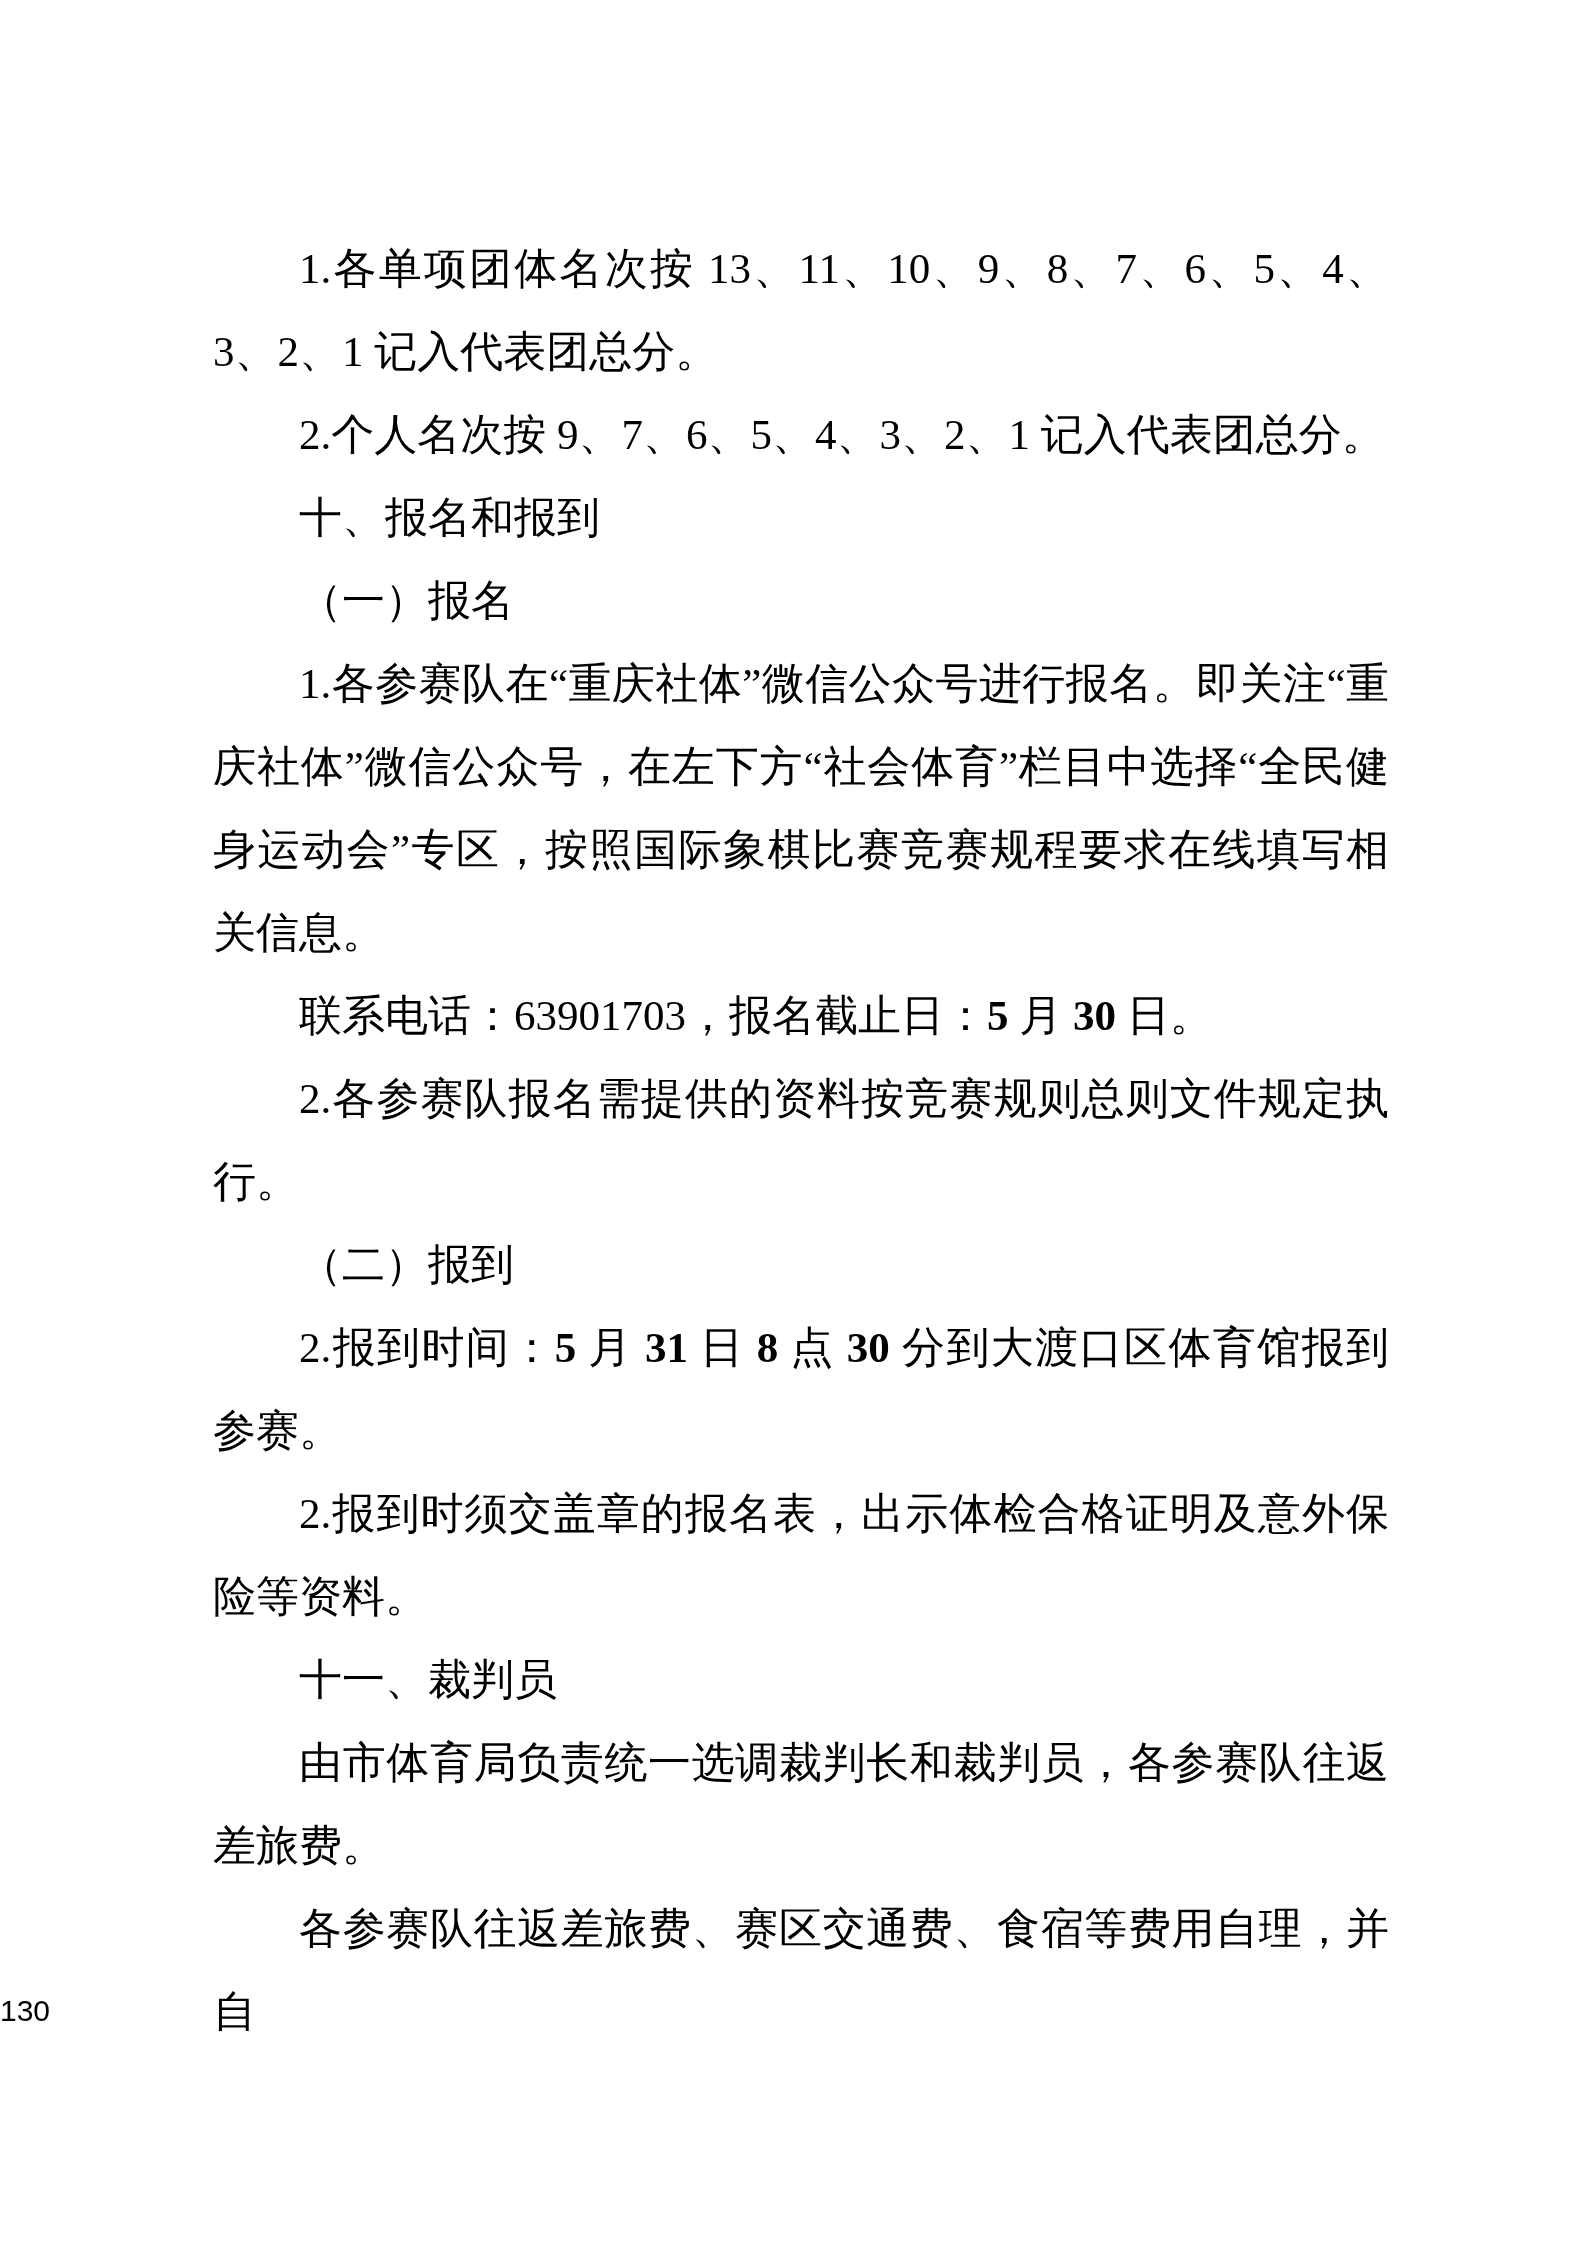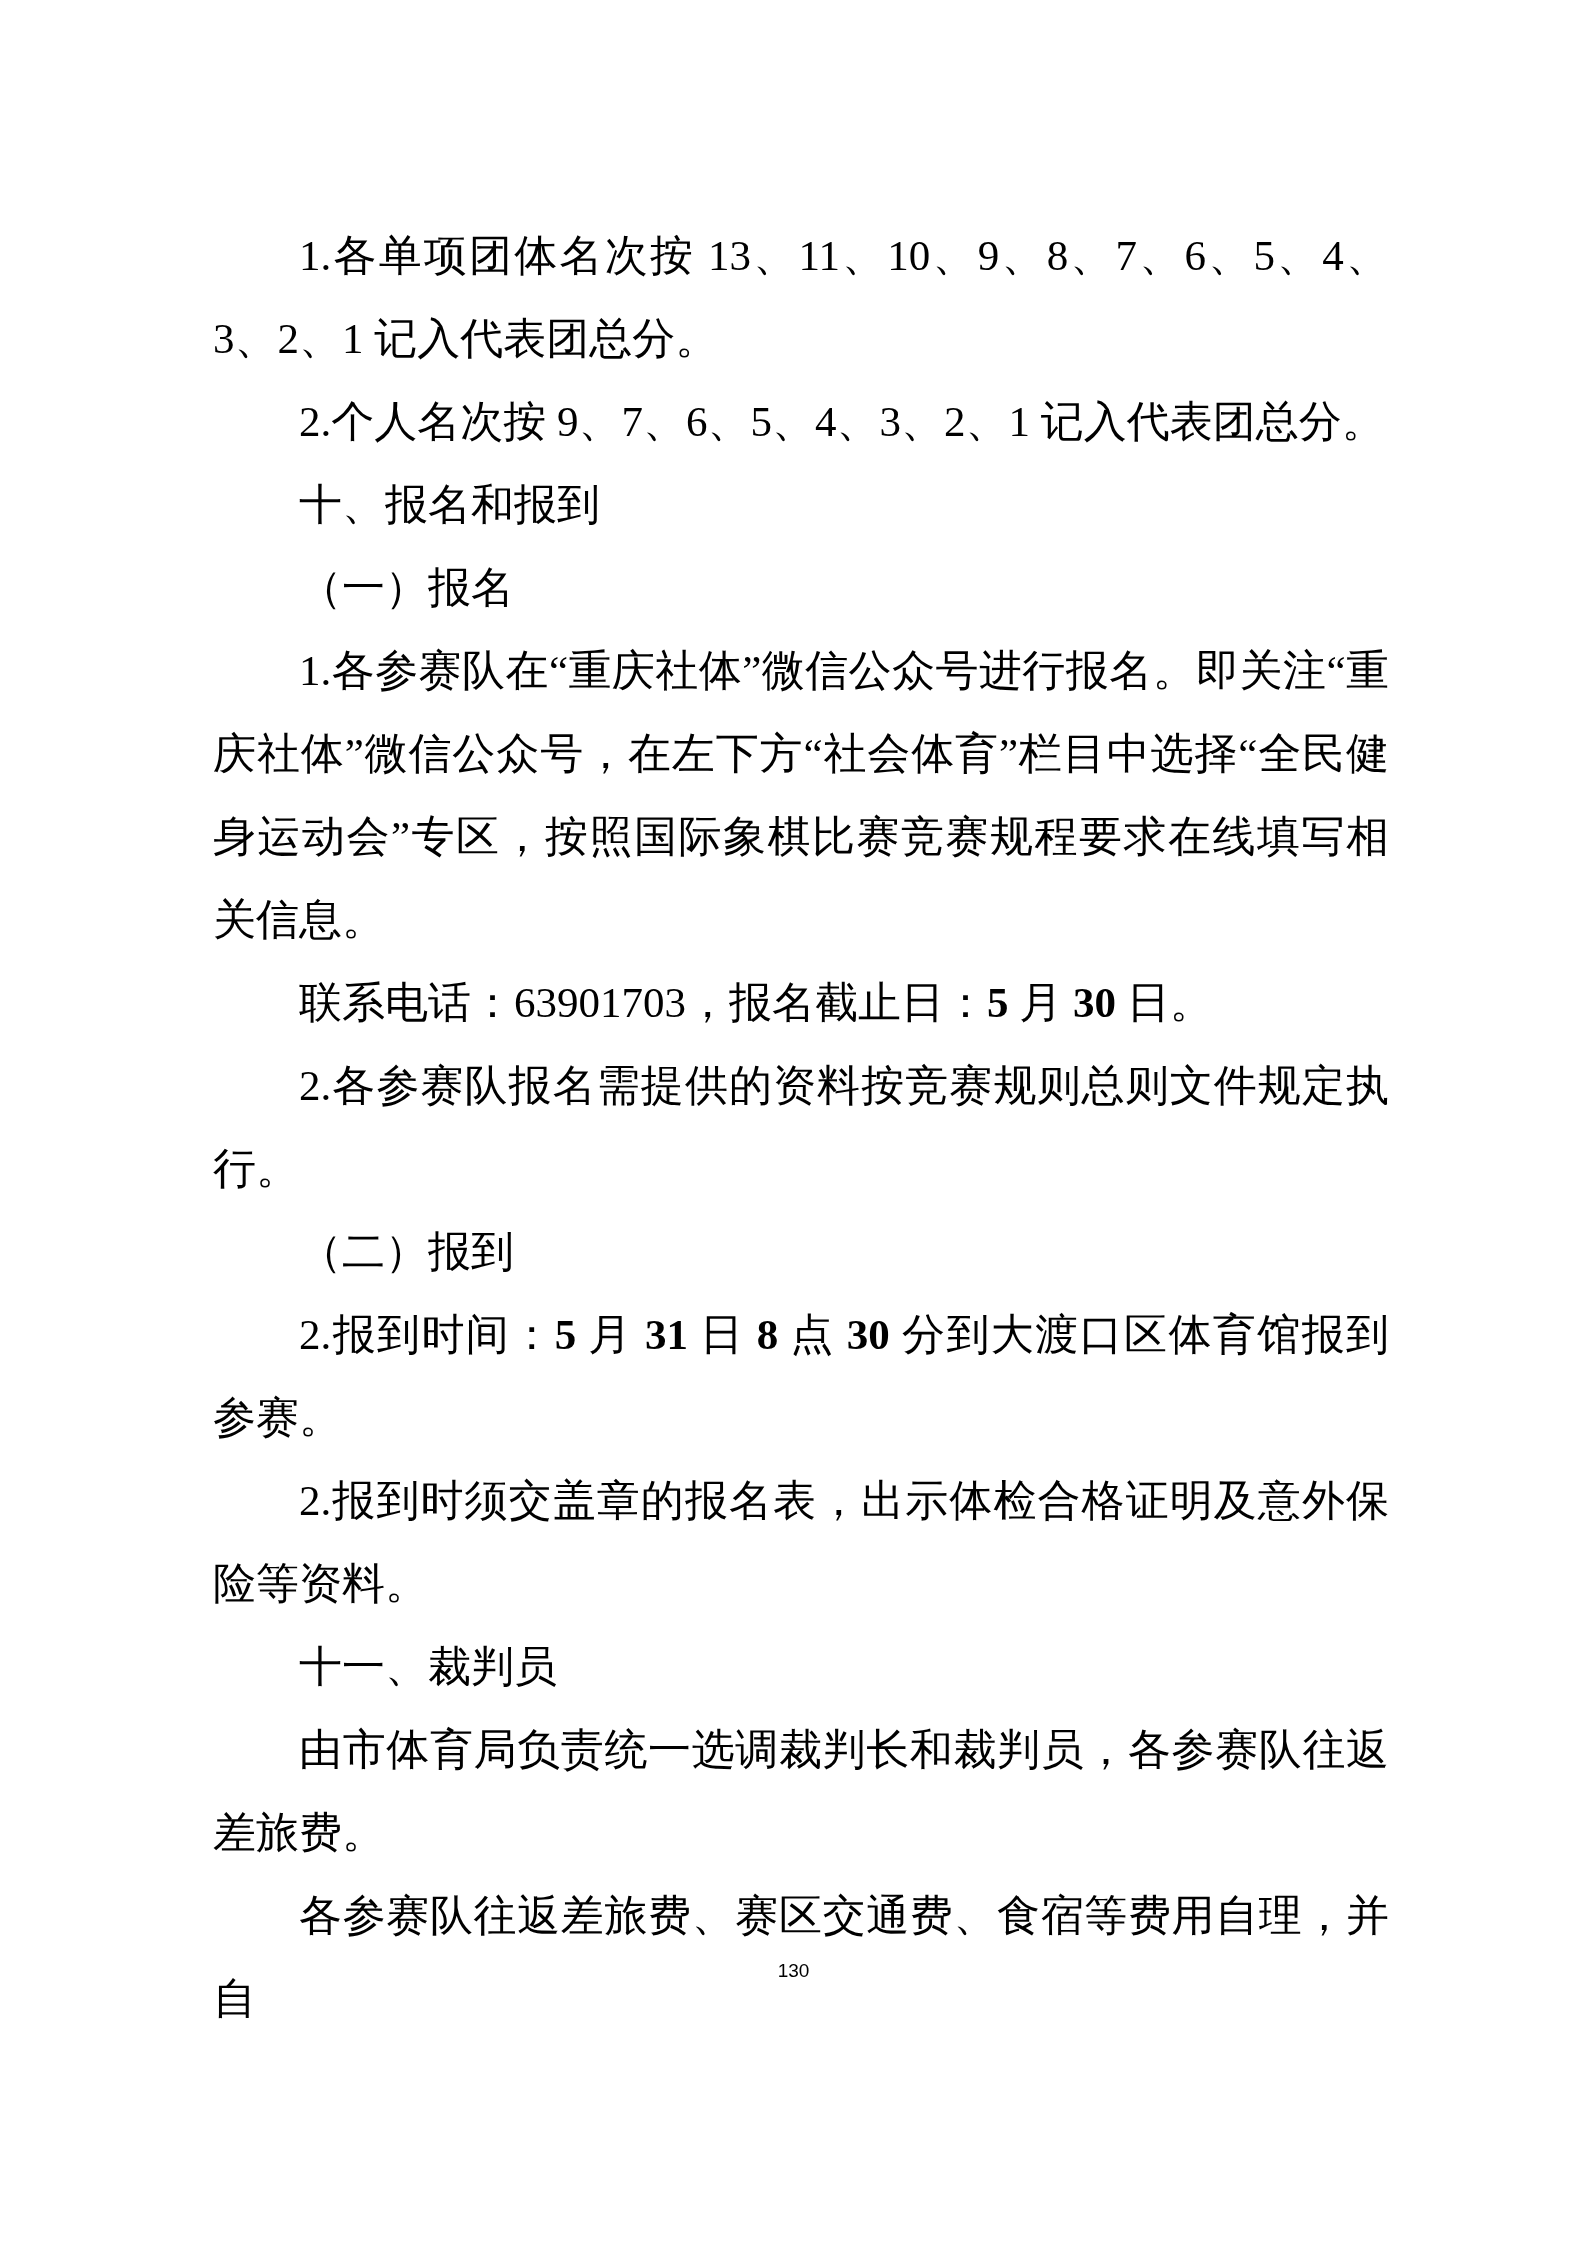--- a/index.html
+++ b/index.html
@@ -10,21 +10,21 @@
   .page {
     position: relative;
     width: 1587px;
     height: 2245px;
     background: #ffffff;
     overflow: hidden;
   }
   .content {
     position: absolute;
     left: 213px;
-    top: 214px;
+    top: 227px;
     width: 1176px;
     color: #000000;
     font-family: "Liberation Serif", "DejaVu Serif", serif;
     font-size: 43px;
     line-height: 83px;
     text-align: justify;
     text-justify: inter-character;
   }
   .content p {
     margin: 0;
@@ -35,26 +35,26 @@
     font-family: "Liberation Sans", "DejaVu Sans", sans-serif;
     font-weight: normal;
     text-align: left;
   }
   .num-bold {
     font-weight: bold;
   }
   .footer {
     position: absolute;
     left: 0;
-    top: 1956px;
+    top: 1996px;
     width: 100%;
-    text-align: center;
+    text-align: left;
     color: #000000;
     font-family: "Liberation Sans", "DejaVu Sans", sans-serif;
-    font-size: 19px;
+    font-size: 30px;
     line-height: 30px;
   }
 </style>
 </head>
 <body>
 
 <div class="page">
   <div class="content">
 
     <p class="body-text">1.各单项团体名次按 13、11、10、9、8、7、6、5、4、3、2、1 记入代表团总分。</p>

